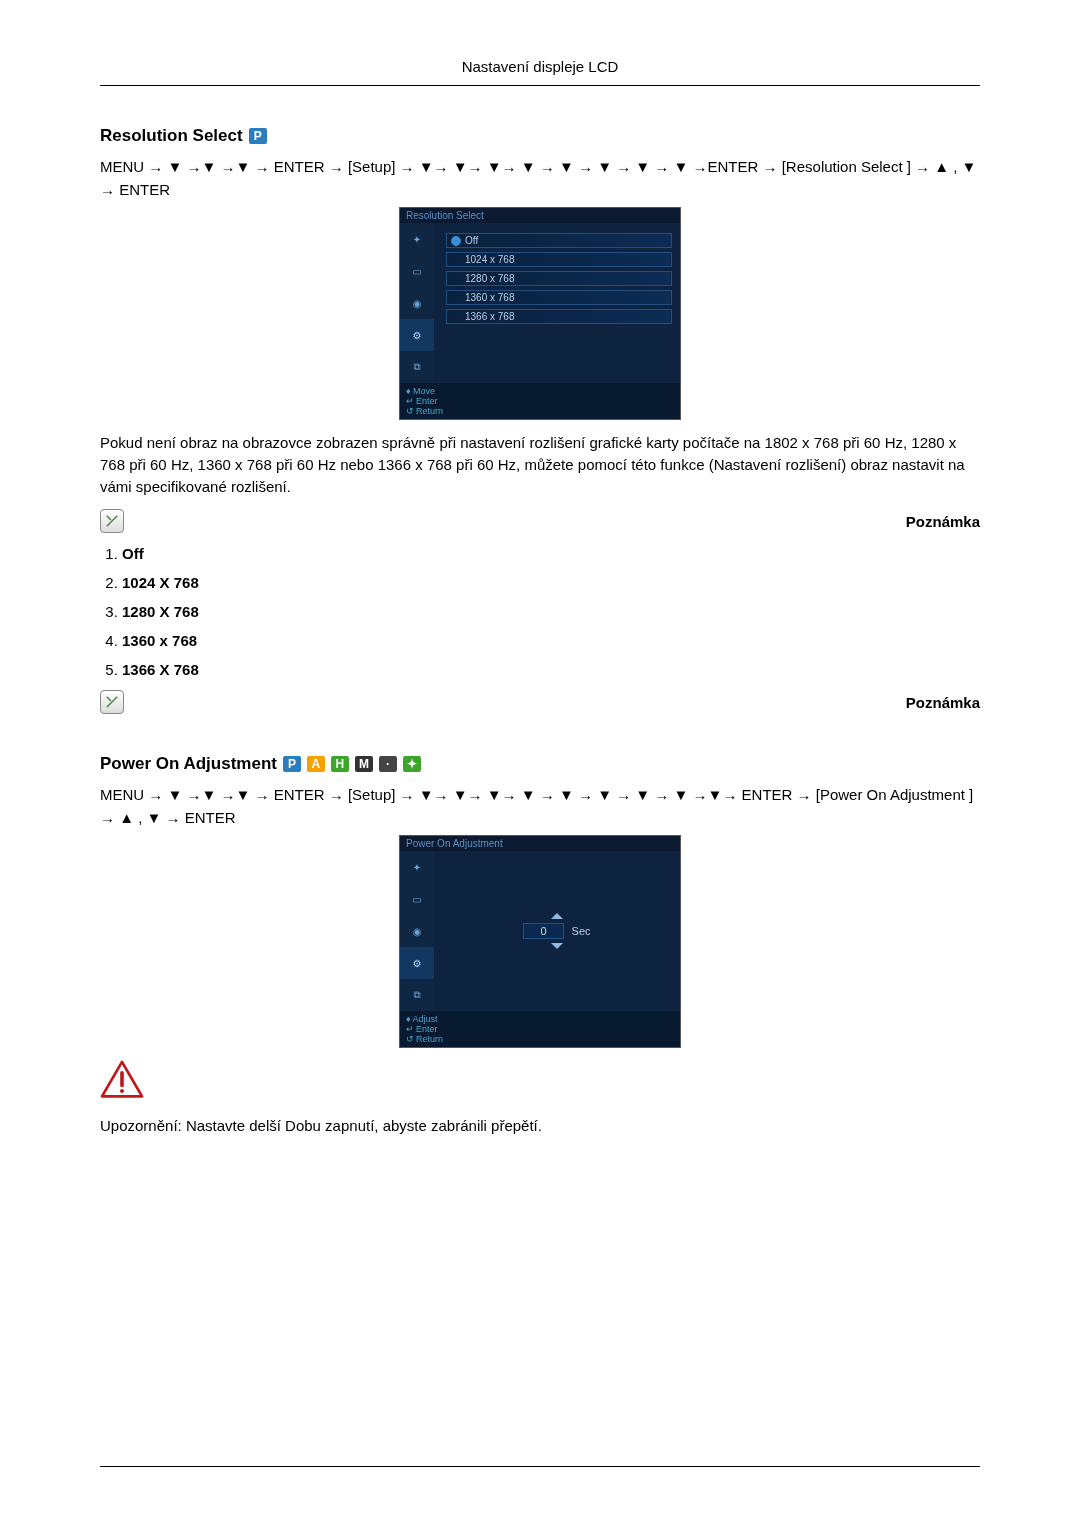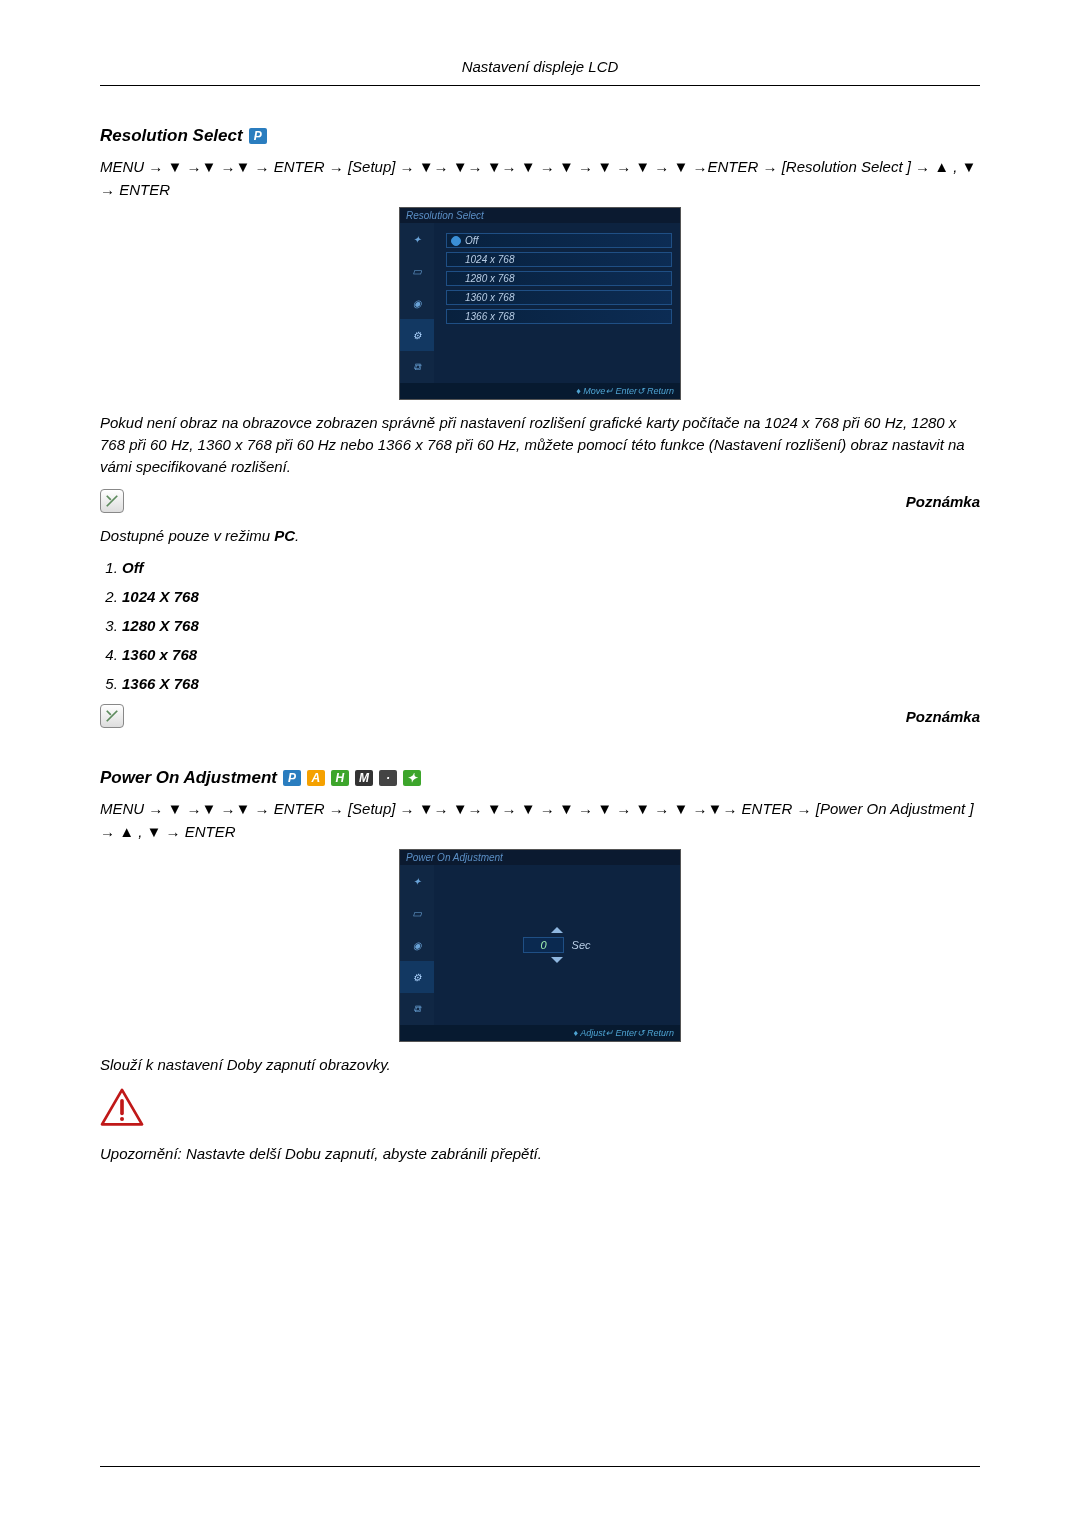--- a/index.html
+++ b/index.html
@@ -10,21 +10,20 @@
     color: #000;
     background: #fff;
   }
   .page {
     width: 1080px;
     min-height: 1527px;
     margin: 0 auto;
     padding: 50px 100px 40px 100px;
     box-sizing: border-box;
     position: relative;
-    font-style: italic;
   }
   .hr-top, .hr-bottom {
     border: none;
     border-top: 1px solid #000;
     margin: 0;
   }
   .header-title {
     text-align: center;
     font-size: 15px;
     padding: 8px 0 10px 0;
@@ -124,21 +123,22 @@
     background:#3b8fd6;
     margin-right:4px;
     vertical-align:middle;
   }
   .osd-footer {
     background: #071a30;
     padding: 3px 6px;
     font-size: 9px;
     color: #4ea3d1;
     display: flex;
-    justify-content: flex-end;
+    justify-content: flex-start;
+    flex-direction: column;
   }
   .osd-adjust-main {
     flex:1;
     background:#0d2340;
     display:flex;
     flex-direction:column;
     align-items:center;
     justify-content:center;
     gap:4px;
     padding:20px 0;
@@ -244,35 +244,32 @@
           <div class="osd-option">1366 x 768</div>
         </div>
       </div>
       <div class="osd-footer">
         <span>♦ <span>Move</span></span>
         <span>↵ <span>Enter</span></span>
         <span>↺ <span>Return</span></span>
       </div>
     </div>
 
-    <p class="para">Pokud není obraz na obrazovce zobrazen správně při nastavení rozlišení grafické karty počítače na 1024 x 768 při 60 Hz, 1280 x 768 při 60 Hz, 1360 x 768 při 60 Hz nebo 1366 x 768 při 60 Hz, můžete pomocí této funkce (Nastavení rozlišení) obraz nastavit na vámi specifikované rozlišení.</p>
+    <p class="para">Pokud není obraz na obrazovce zobrazen správně při nastavení rozlišení grafické karty počítače na 1802 x 768 při 60 Hz, 1280 x 768 při 60 Hz, 1360 x 768 při 60 Hz nebo 1366 x 768 při 60 Hz, můžete pomocí této funkce (Nastavení rozlišení) obraz nastavit na vámi specifikované rozlišení.</p>
 
     <div class="note-row">
       <span class="note-icon">
         <svg viewBox="0 0 24 24">
             <path d="M3 21 L21 3" stroke="#5d8b5d" stroke-width="3" fill="none"></path>
             <path d="M3 3 L10 10" stroke="#5d8b5d" stroke-width="3" fill="none"></path>
           </svg>
       </span>
       <span class="note-label">Poznámka</span>
     </div>
 
-    <p class="para">
-      <span>Dostupné pouze v režimu </span><b>PC</b>.
-    </p>
 
     <ol class="res-list">
       <li>Off</li>
       <li>1024 X 768</li>
       <li>1280 X 768</li>
       <li>1360 x 768</li>
       <li>1366 X 768</li>
     </ol>
 
     <div class="note-row">
@@ -319,21 +316,20 @@
           <div class="osd-arrow down"></div>
         </div>
       </div>
       <div class="osd-footer">
         <span>♦ <span>Adjust</span></span>
         <span>↵ <span>Enter</span></span>
         <span>↺ <span>Return</span></span>
       </div>
     </div>
 
-    <p class="para">Slouží k nastavení Doby zapnutí obrazovky.</p>
 
     <div class="warn-icon">
       <svg viewBox="0 0 48 44">
         <path d="M24 2 L46 40 L2 40 Z" fill="none" stroke="#c01818" stroke-width="3" stroke-linejoin="round"></path>
         <line x1="24" y1="14" x2="24" y2="28" stroke="#c01818" stroke-width="4" stroke-linecap="round"></line>
         <circle cx="24" cy="34" r="2.2" fill="#c01818"></circle>
       </svg>
     </div>
 
     <p class="para">Upozornění: Nastavte delší Dobu zapnutí, abyste zabránili přepětí.</p>

